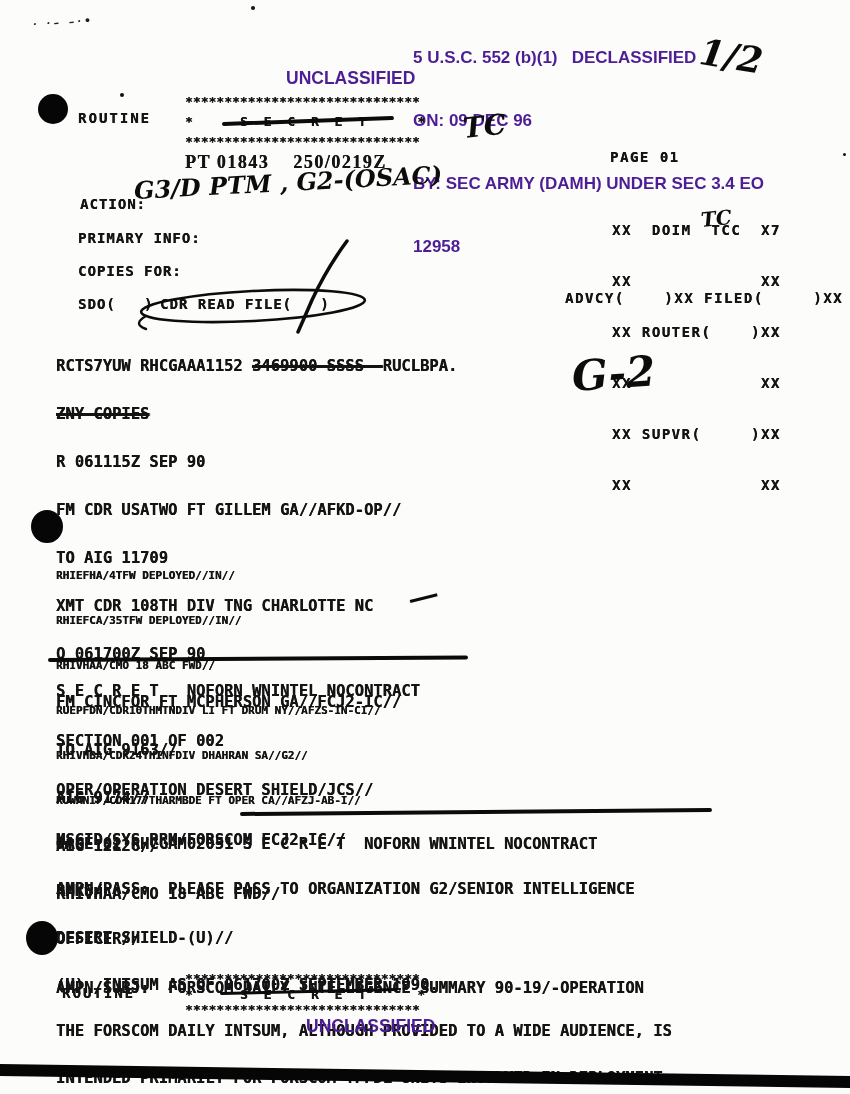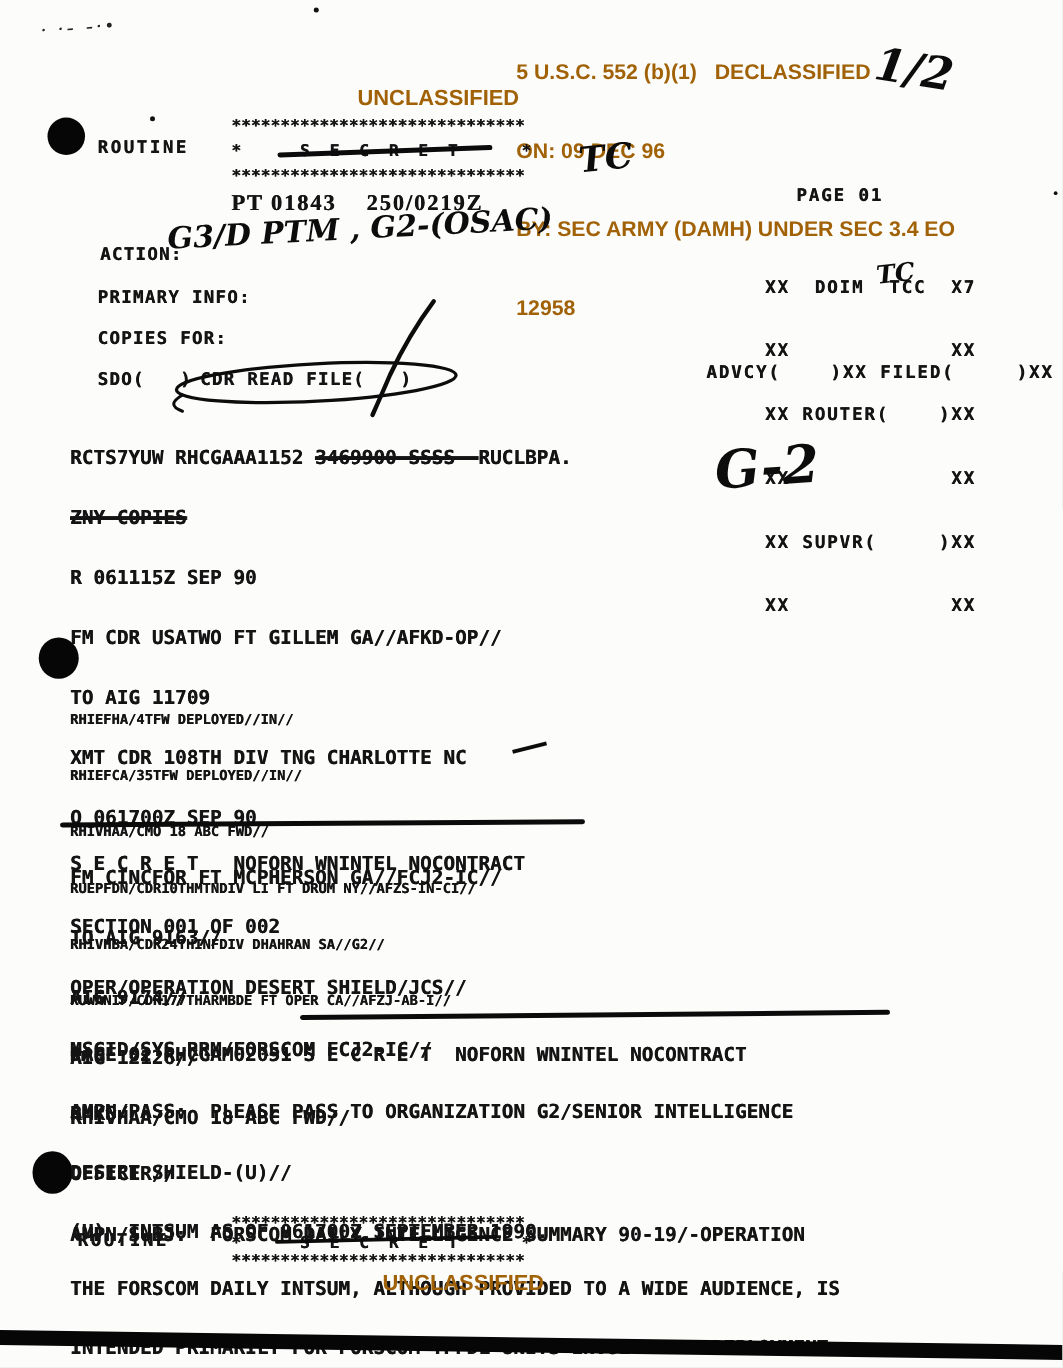--- a/index.html
+++ b/index.html
@@ -10,21 +10,21 @@
   .abs{position:absolute;}
   .mono{
     position:absolute;
     font-family:"DejaVu Sans Mono",monospace;
     font-weight:bold;white-space:pre;color:#141414;
     text-shadow:0.3px 0 0 currentColor;
   }
   .sans{
     position:absolute;
     font-family:"Liberation Sans",sans-serif;
-    font-weight:bold;color:#a16207;white-space:pre;
+    font-weight:bold;color:#4c1d95;white-space:pre;
   }
   .hand{
     position:absolute;
     font-family:"DejaVu Serif",serif;
     font-style:italic;font-weight:bold;color:#0c0c0c;white-space:pre;
     transform-origin:left center;
   }
   .msgblock div{white-space:pre;}
   .struck{text-decoration:line-through;text-decoration-thickness:3px;}
   .strike{position:absolute;background:#0b0b0b;border-radius:2px;transform-origin:left center;}
@@ -70,21 +70,21 @@
       <span class="secret-word">S E C R E T</span>
       <span>*</span>
     </div>
     <div>******************************</div>
   </div>
   <div class="strike" style="left:222px;top:122px;width:172px;height:3.5px;transform:rotate(-2deg);"></div>
 
   <span class="hand" style="left:463px;top:112px;font-size:28px;transform:rotate(-6deg);">TC</span>
 
   <span class="mono" style="left:185px;top:152px;font-size:18px;letter-spacing:1.5px;font-family:Liberation Serif, serif;">PT 01843    250/0219Z</span>
-  <span class="mono" style="left:637px;top:149px;font-size:14px;letter-spacing:1.5px;">PAGE 01</span>
+  <span class="mono" style="left:610px;top:149px;font-size:14px;letter-spacing:1.5px;">PAGE 01</span>
 
   <span class="mono" style="left:80px;top:196px;font-size:14px;letter-spacing:1px;">ACTION:</span>
   <span class="hand" style="left:134px;top:176px;font-size:24px;transform:rotate(-3deg);">G3/D PTM , G2-(OSAC)</span>
   <span class="mono" style="left:78px;top:230px;font-size:14px;letter-spacing:1px;">PRIMARY INFO:</span>
   <span class="mono" style="left:78px;top:263px;font-size:14px;letter-spacing:1px;">COPIES FOR:</span>
   <span class="mono" style="left:78px;top:296px;font-size:14px;letter-spacing:1px;">SDO(   )</span>
   <span class="mono" style="left:160px;top:296px;font-size:14px;letter-spacing:1px;">CDR READ FILE(   )</span>
 
   <svg style="left:128px;top:240px;" width="270" height="100" viewBox="0 0 270 100">
     <ellipse cx="125" cy="66" rx="112" ry="15" transform="rotate(-3 125 66)" fill="none" stroke="#0c0c0c" stroke-width="2.6"></ellipse>

